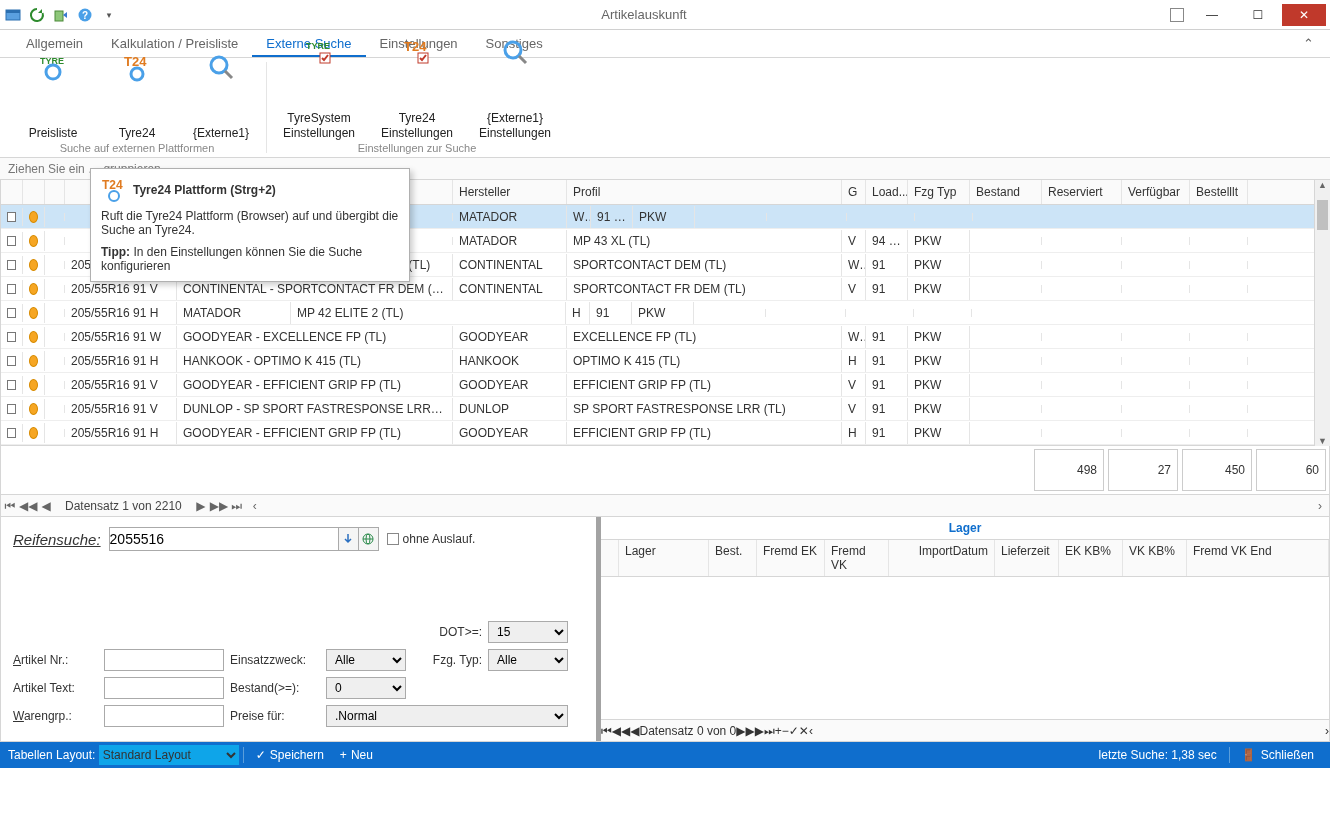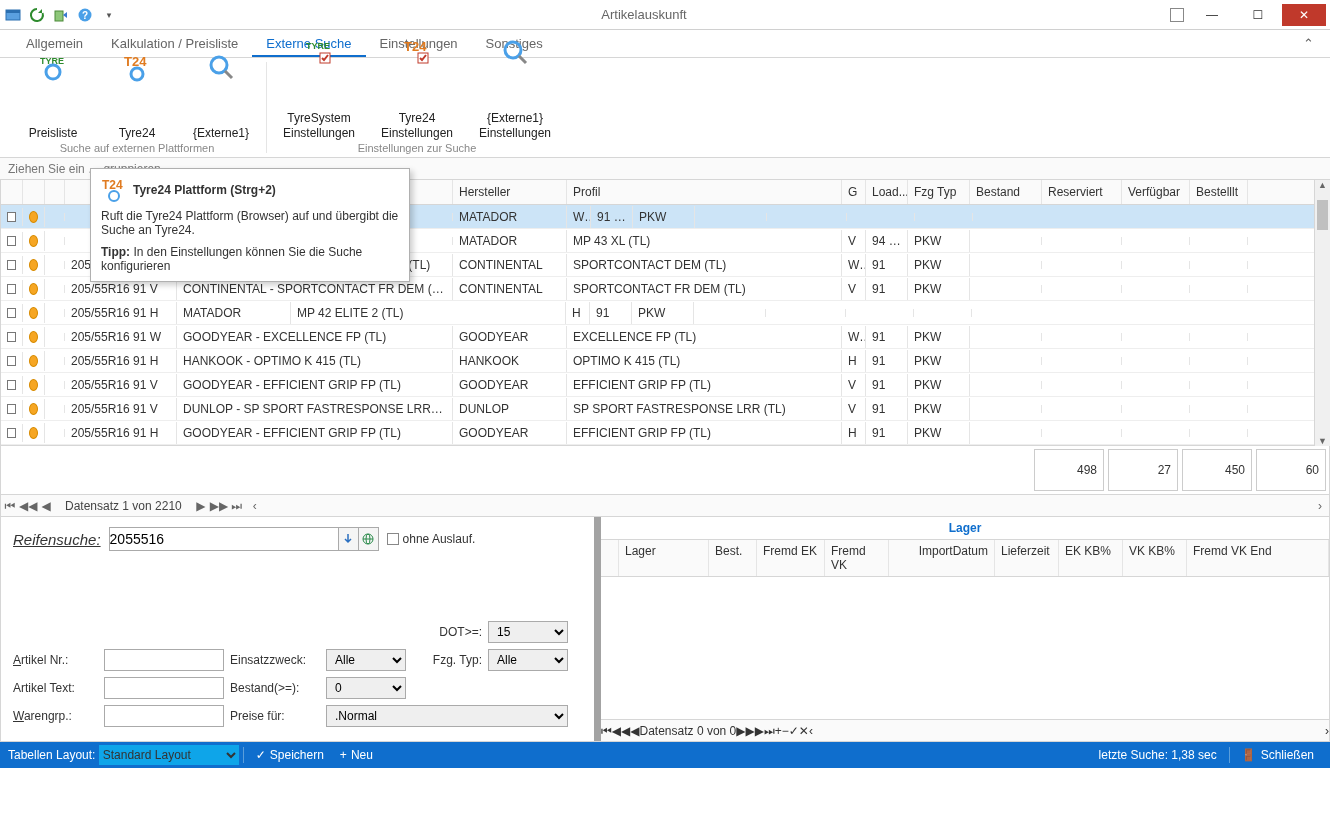--- a/index.html
+++ b/index.html
@@ -45,21 +45,21 @@
 
   .footer-sums { display:flex; justify-content:flex-end; padding:3px; gap:4px; border:1px solid #d6d6d6; border-top:none;}
   .sum-box { width:70px; border:1px solid #ccc; padding:13px 6px; text-align:right; font-size:12px;}
 
   .nav-bar { height: 22px; display:flex; align-items:center; border:1px solid #d6d6d6; border-top:none; background:#fafafa; font-size:12px;}
   .nav-bar .navbtn { width:18px; text-align:center; color:#666; cursor:pointer;}
   .nav-bar .navlabel { padding:0 10px; color:#444;}
   .nav-bar-right { flex:1; display:flex; justify-content:flex-end; }
 
   .lower { display:flex; height: 225px; border:1px solid #d6d6d6; border-top:none;}
-  .lower-left { width: 600px; padding: 10px 12px; border-right:7px solid #a3a3a3; position:relative;}
+  .lower-left { width: 600px; padding: 10px 12px; border-right:5px solid #a3a3a3; position:relative;}
   .lower-right { flex:1; display:flex; flex-direction:column;}
 
   .search-row { display:flex; align-items:center; margin-bottom:8px;}
   .search-label { font-size:15px; font-style:italic; text-decoration:underline; margin-right:8px;}
   .search-input { width:230px; height:24px; border:1px solid #aaa; padding:0 0; font-size:14px;}
   .mini-btn { width:20px; height:24px; border:1px solid #aaa; border-left:none; display:flex; align-items:center; justify-content:center; background:#f5f5f5;}
   .chk-inline { display:flex; align-items:center; gap:4px; margin-left:8px; font-size:12px; color:#333;}
   .chk-inline .box { width:12px; height:12px; border:1px solid #888;}
 
   .form-grid { display:grid; grid-template-columns: 85px 120px 90px 80px 70px 80px; gap:6px 6px; margin-top:70px; align-items:center; font-size:12px;}

